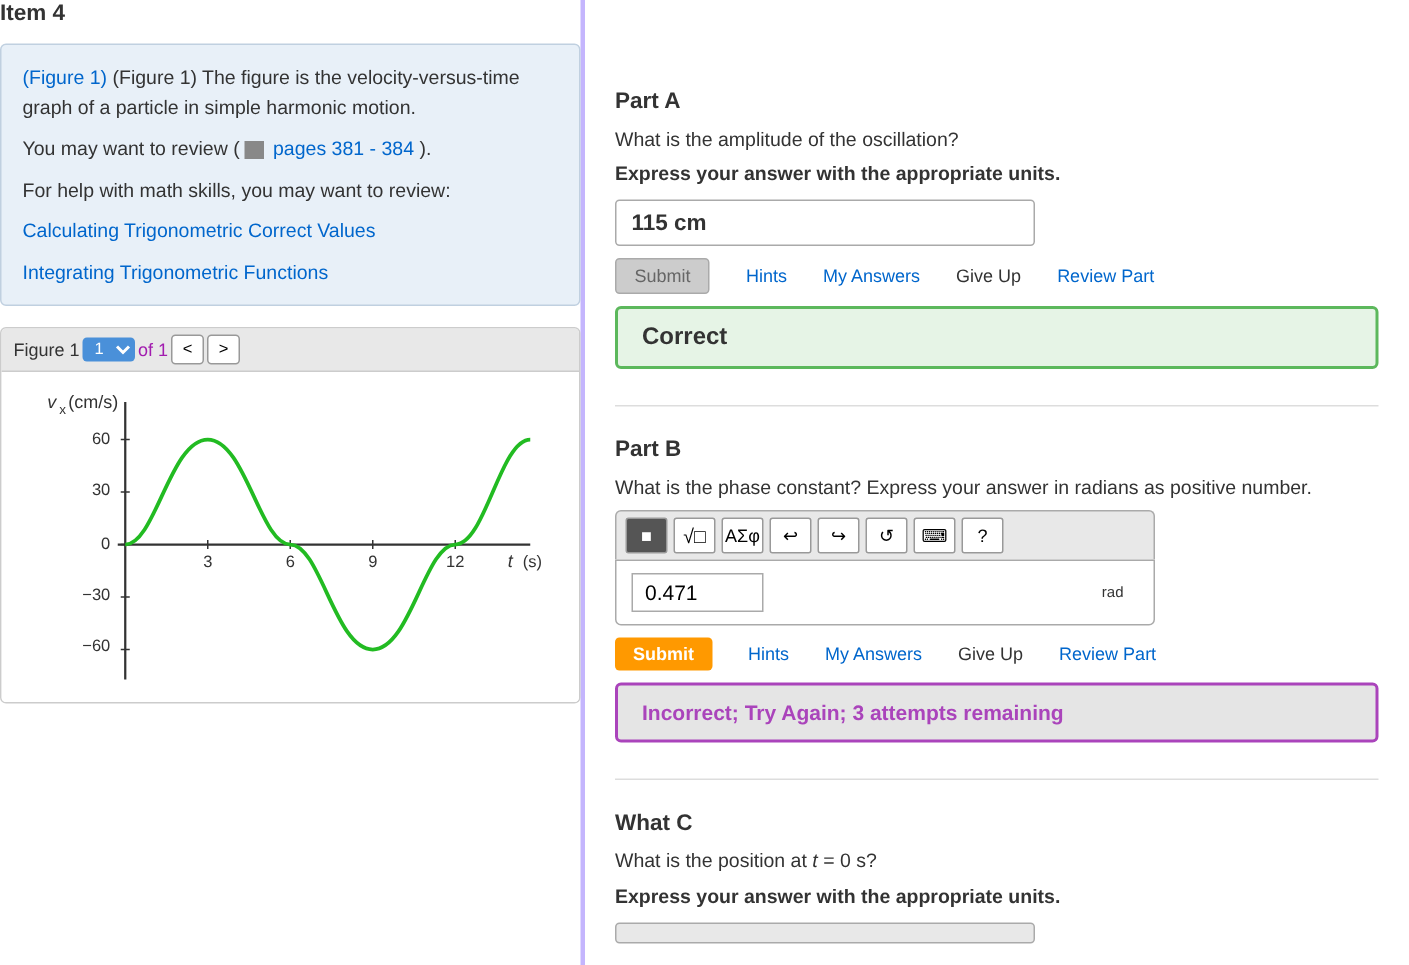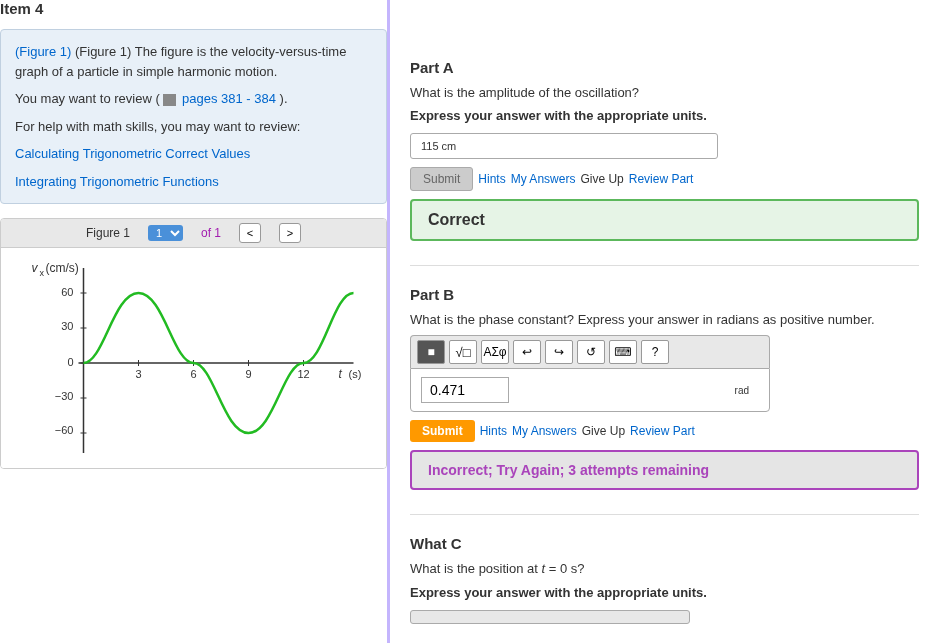--- a/index.html
+++ b/index.html
@@ -10,37 +10,37 @@
     
     .left-panel { width: 390px; border-right: 3px solid #c4b5fd; }
     .item-title { font-size: 15px; font-weight: bold; margin-bottom: 12px; color: #333; }
     .info-box { background: #e8f0f8; border: 1px solid #c0d0e0; border-radius: 4px; padding: 12px 14px; margin-bottom: 14px; }
     .info-box p { margin-bottom: 8px; line-height: 1.5; }
     .info-box p:last-child { margin-bottom: 0; }
     .info-box a { color: #0066cc; text-decoration: none; }
 
     
     .graph-container { border: 1px solid #ccc; border-radius: 4px; overflow: hidden; }
-    .graph-toolbar { background: #e8e8e8; border-bottom: 1px solid #ccc; padding: 4px 8px; display: flex; align-items: center; gap: 18px; font-size: 12px; justify-content: center; }
+    .graph-toolbar { background: #e8e8e8; border-bottom: 1px solid #ccc; padding: 4px 8px; display: flex; align-items: center; gap: 2px; font-size: 12px; }
     .graph-label { font-size: 12px; color: #333; }
     .graph-nav-btn { background: #fff; border: 1px solid #999; border-radius: 3px; width: 22px; height: 20px; cursor: pointer; font-size: 11px; display: flex; align-items: center; justify-content: center; }
     .graph-select { background: #4a90d9; color: #fff; border: none; border-radius: 3px; padding: 1px 4px; font-size: 11px; cursor: pointer; }
     .graph-of { font-size: 12px; color: #a21caf; }
     .graph-body { background: #fff; padding: 10px; height: 220px; position: relative; }
     .graph-svg { width: 100%; height: 100%; }
 
     
     .right-panel { flex: 1; padding: 15px 20px; margin-top: 44px; }
     .part-section { margin-bottom: 20px; padding-bottom: 20px; border-bottom: 1px solid #ddd; }
     .part-section:last-child { border-bottom: none; }
     .part-title { font-size: 15px; font-weight: bold; margin-bottom: 8px; color: #333; }
     .part-question { margin-bottom: 6px; color: #333; line-height: 1.4; }
     .part-instruction { font-weight: bold; margin-bottom: 10px; color: #333; }
-    .answer-input { border: 1px solid #aaa; border-radius: 3px; padding: 6px 10px; width: 308px; font-size: 11px; color: #333; display: block; margin-bottom: 8px; }
-    .action-row { display: flex; align-items: center; gap: 5px; margin-bottom: 8px; }
+    .answer-input { border: 1px solid #aaa; border-radius: 3px; padding: 6px 10px; width: 280px; font-size: 15px; color: #333; display: block; margin-bottom: 8px; font-weight: bold; }
+    .action-row { display: flex; align-items: center; gap: 24px; margin-bottom: 8px; }
     .btn-submit { background: #f90; border: none; border-radius: 3px; padding: 4px 12px; font-size: 12px; font-weight: bold; color: #fff; cursor: pointer; }
     .btn-submit-orange { background: #f90; }
     .btn-link { background: none; border: none; color: #0066cc; font-size: 12px; cursor: pointer; text-decoration: none; }
     .btn-disabled { background: #ccc; border: 1px solid #aaa; border-radius: 3px; padding: 4px 12px; font-size: 12px; color: #666; cursor: default; }
 
     .correct-banner { background: #e6f4e6; border: 2px solid #5cb85c; border-radius: 4px; padding: 10px 16px; margin-bottom: 4px; }
     .correct-text { color: #333; font-size: 16px; font-weight: bold; }
 
     .incorrect-banner { background: #e5e5e5; border: 2px solid #aa44bb; border-radius: 4px; padding: 10px 16px; margin-bottom: 4px; }
     .incorrect-text { color: #aa44bb; font-size: 14px; font-weight: bold; }

